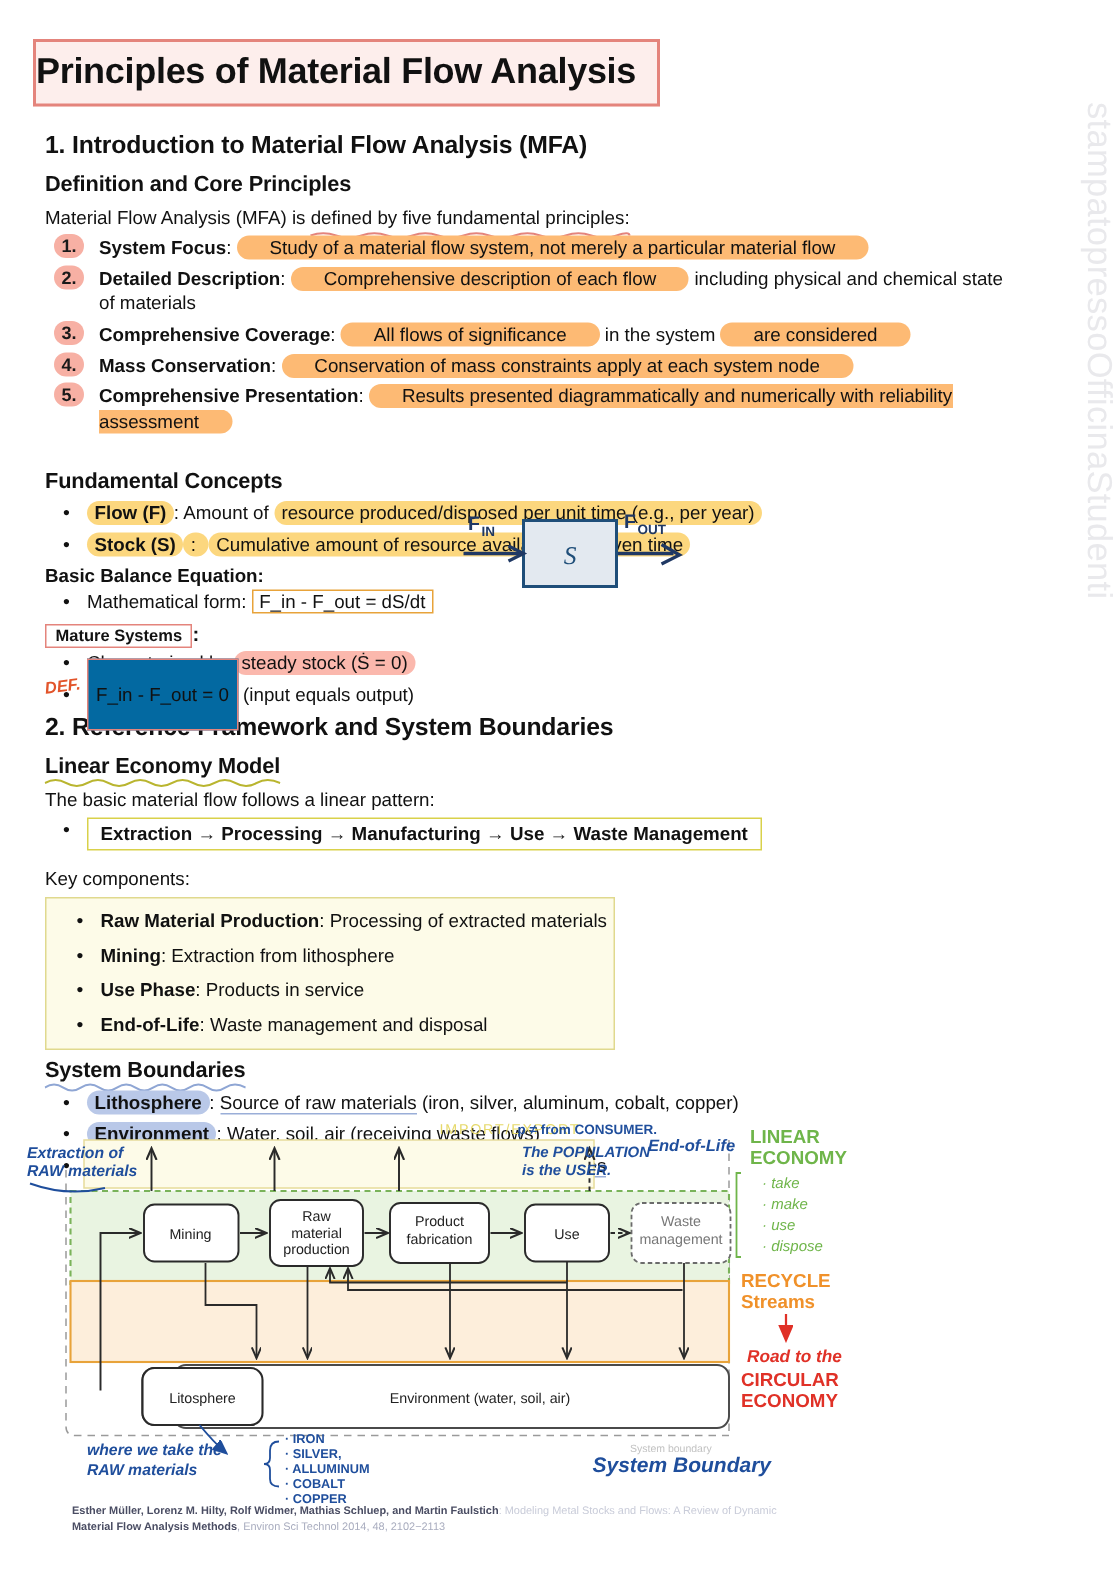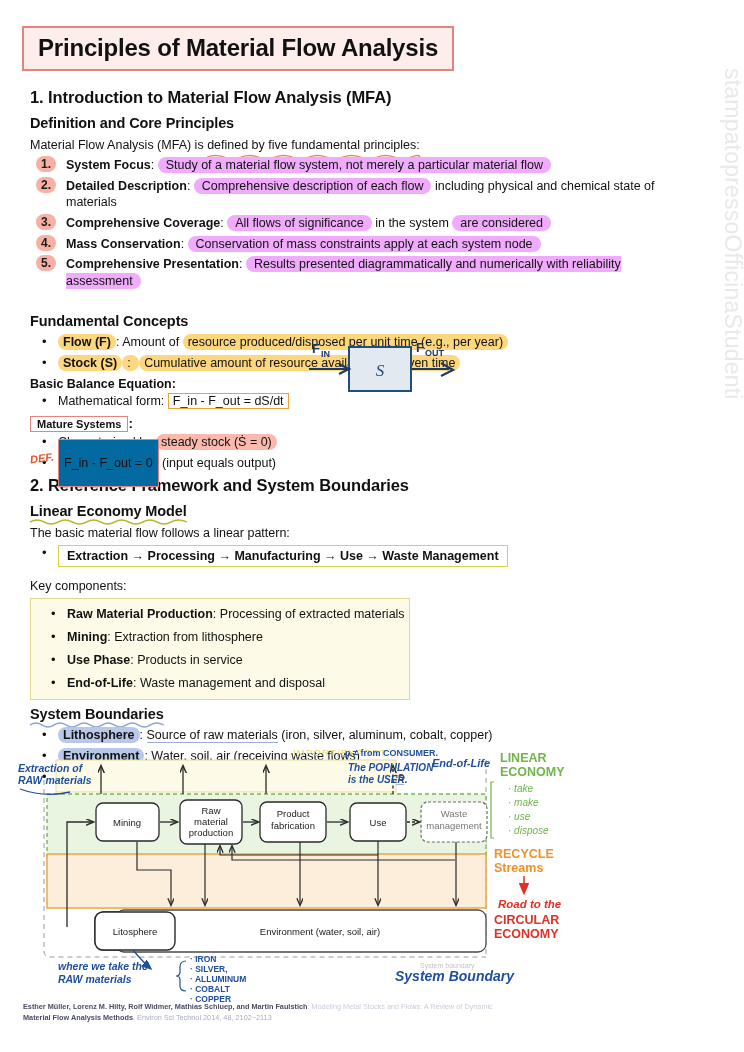--- a/index.html
+++ b/index.html
@@ -12,41 +12,41 @@
   .watermark{position:absolute;right:-2px;top:528px;width:460px;
      transform:rotate(90deg);transform-origin:right top;
      font-size:23px;color:#e9e9ec;letter-spacing:.2px;white-space:nowrap;
      text-align:left;pointer-events:none;}
 
   
   .content{position:absolute;left:22px;top:26px;width:660px;}
 
   
   .title-box{border:2px solid #e4847c;background:#fdeeec;
-     padding:7px 14px 9px 14px;display:inline-block;box-sizing:border-box;}
+     padding:7px 14px 9px 0;display:inline-block;box-sizing:border-box;}
   .title-box h1{margin:0;font-size:24px;font-weight:bold;letter-spacing:-.2px;
      color:#111;line-height:1.05;}
 
   h2.sec{font-size:16.5px;font-weight:bold;margin:17px 0 3px 8px;letter-spacing:-.1px;}
   h3.sub{font-size:14.5px;font-weight:bold;margin:5px 0 3px 8px;letter-spacing:-.1px;
      display:inline-block;position:relative;}
   .para{font-size:12.5px;margin:3px 0 3px 8px;line-height:1.35;}
 
   
   .squig{position:relative;display:inline-block;}
   .squig svg{position:absolute;left:0;bottom:-6px;width:100%;height:7px;overflow:visible;}
 
   
   ol.principles{list-style:none;margin:2px 0 0 0;padding:0;}
   ol.principles li{position:relative;font-size:12.5px;line-height:1.3;
      margin:0 0 4.5px 0;padding-left:44px;}
   .num-badge{position:absolute;left:14px;top:-1px;width:20px;height:16px;
      background:#f7b0a4;border-radius:9px;color:#1a1a1a;font-size:12px;
      font-weight:bold;text-align:center;line-height:16px;}
-  .hl-red{background:#f0abfc;border-radius:9px;padding:1px 8px;}
+  .hl-red{background:#fdba74;border-radius:9px;padding:1px 22px;}
   .hl-red-soft{background:#fbb8ad;border-radius:9px;padding:1px 5px;}
   .hl-yellow{background:#fcd77e;border-radius:9px;padding:1px 5px;}
   .bold{font-weight:bold;}
 
   
   ul.b{list-style:none;margin:2px 0 1px 0;padding:0;}
   ul.b li{position:relative;font-size:12.5px;line-height:1.35;
      margin:0 0 4px 0;padding-left:36px;}
   ul.b li:before{content:"\2022";position:absolute;left:20px;top:-1px;font-size:13px;}
 
@@ -70,21 +70,21 @@
   .keybox{border:1.5px solid #e0d98e;background:#fdfbe8;padding:5px 4px 6px 0;
      margin:3px 0 0 8px;width:380px;box-sizing:border-box;}
   .keybox ul.b li{margin-bottom:6px;}
   .hl-blue{background:#b9c8e8;border-radius:9px;padding:1px 5px;font-weight:bold;}
   .ul-blue{border-bottom:1.2px solid #9aaed8;}
 
   
   .diagram{position:absolute;left:0px;top:742px;width:744px;height:260px;}
 
   
-  .citation{position:absolute;left:23px;top:1001px;width:540px;
+  .citation{position:absolute;left:48px;top:1001px;width:540px;
      font-size:7.3px;line-height:1.55;color:#4a4d63;font-family:"Liberation Sans",sans-serif;}
   .citation .fade{color:#a9adbf;}
   .citation .fade2{color:#c9ccd9;}
 </style>
 </head>
 <body>
 
 <div class="page">
 
   <div class="watermark">stampatopressoOfficinaStudenti</div>

